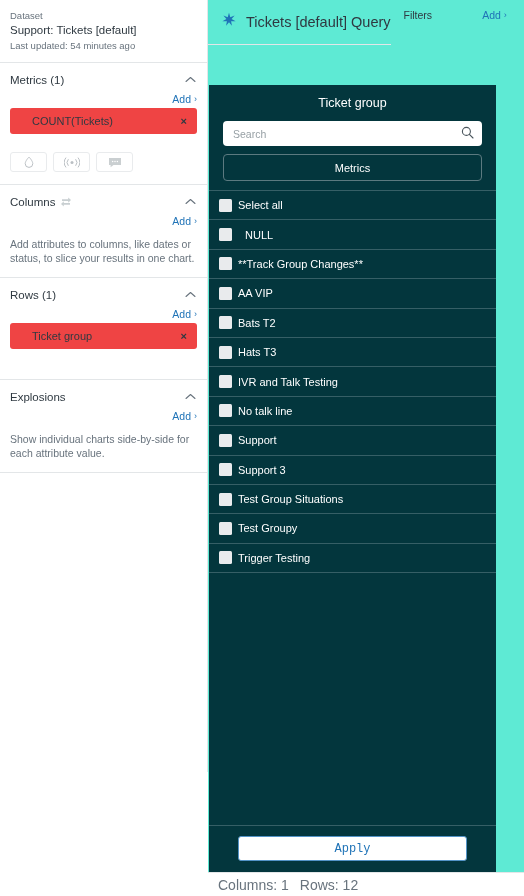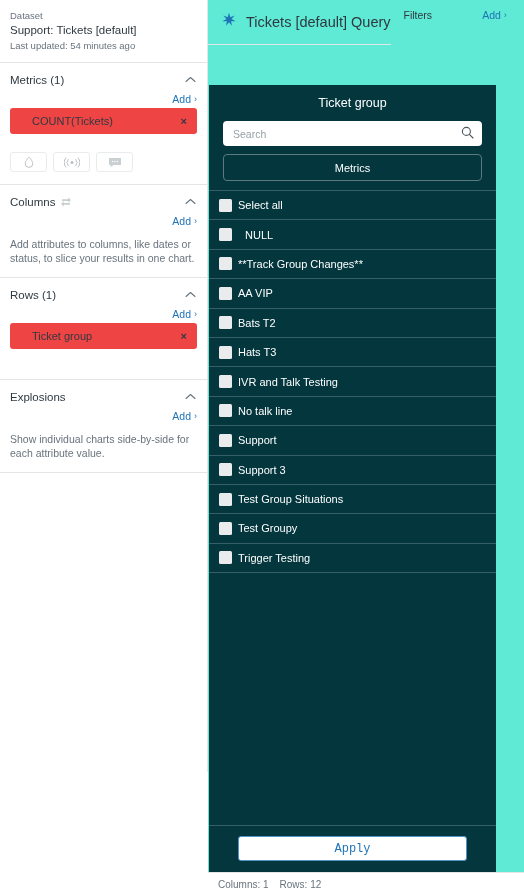--- a/index.html
+++ b/index.html
@@ -278,21 +278,21 @@
     bottom: 0;
     width: 316px;
     height: 24px;
     background: #ffffff;
     border-top: 1px solid #e3e6e8;
     display: flex;
     align-items: center;
     padding-left: 10px;
     gap: 11px;
   }
-  .status-text { font-size: 10px; color: #68737d; }
+  .status-text { font-size: 14px; color: #68737d; }
 </style>
 </head>
 <body>
 
 <div id="app">
 
   <div class="sidebar">
 
     <div class="ds-header">
       <div class="ds-label">Dataset</div>

